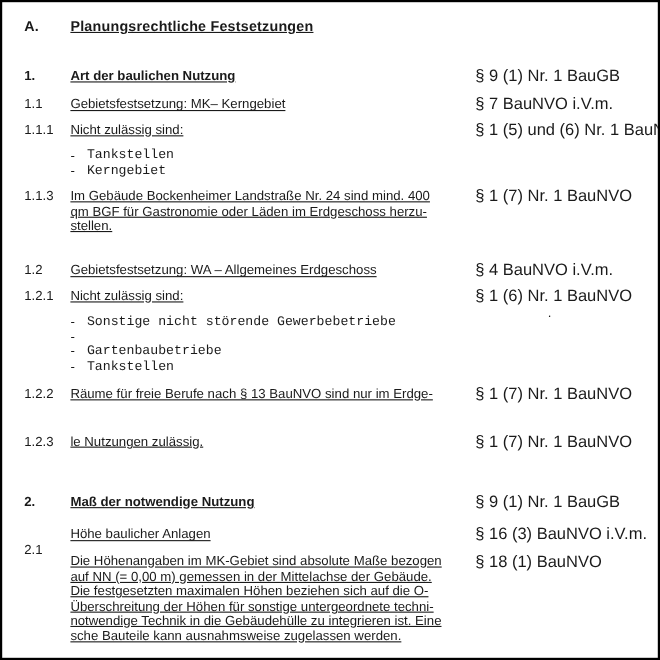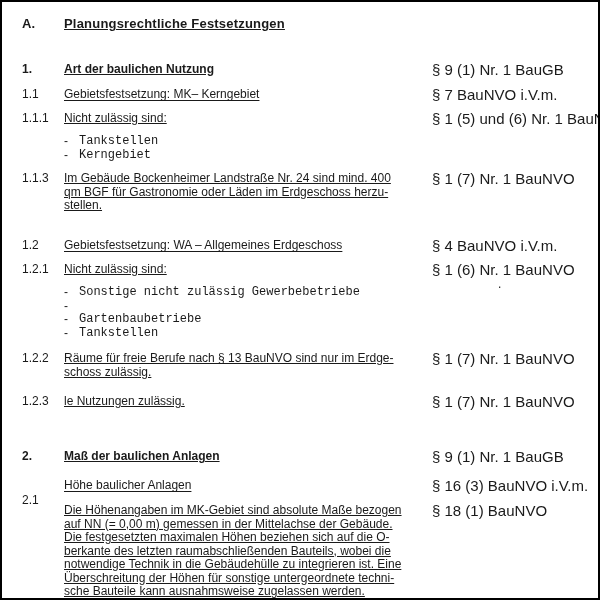--- a/index.html
+++ b/index.html
@@ -61,52 +61,50 @@
   <div class="t num" style="top:237px">1.2</div>
   <div class="t body u" style="top:237px">Gebietsfestsetzung: WA – Allgemeines Erdgeschoss</div>
   <div class="t ref" style="top:237px">§ 4 BauNVO i.V.m.</div>
 
   <div class="t num" style="top:261px">1.2.1</div>
   <div class="t body" style="top:261px">Nicht zulässig sind:</div>
   <div class="t ref" style="top:261px">§ 1 (6) Nr. 1 BauNVO</div>
   <div class="t stray" style="left:496px;top:276px">.</div>
 
   <div class="t dash" style="top:284px">-</div>
-  <div class="t li" style="top:284px">Sonstige nicht zulässig Gewerbebetriebe</div>
+  <div class="t li" style="top:284px">Sonstige nicht störende Gewerbebetriebe</div>
   <div class="t dash" style="top:298px">-</div>
   <div class="t dash" style="top:311px">-</div>
   <div class="t li" style="top:311px">Gartenbaubetriebe</div>
   <div class="t dash" style="top:325px">-</div>
   <div class="t li" style="top:325px">Tankstellen</div>
 
   <div class="t num" style="top:350px">1.2.2</div>
   <div class="t body block" style="top:350px">
     <div class="line">Räume für freie Berufe nach § 13 BauNVO sind nur im Erdge-</div>
-    <div class="line">schoss zulässig.</div>
   </div>
   <div class="t ref" style="top:350px">§ 1 (7) Nr. 1 BauNVO</div>
 
   <div class="t num" style="top:393px">1.2.3</div>
   <div class="t body block" style="top:393px">
     <div class="line">le Nutzungen zulässig.</div>
   </div>
   <div class="t ref" style="top:393px">§ 1 (7) Nr. 1 BauNVO</div>
 
   <div class="t num b" style="top:448px">2.</div>
-  <div class="t body b" style="top:448px">Maß der baulichen Anlagen</div>
+  <div class="t body b" style="top:448px">Maß der notwendige Nutzung</div>
   <div class="t ref" style="top:448px">§ 9 (1) Nr. 1 BauGB</div>
 
   <div class="t num" style="top:492px">2.1</div>
   <div class="t body u" style="top:477px">Höhe baulicher Anlagen</div>
   <div class="t ref" style="top:477px">§ 16 (3) BauNVO i.V.m.</div>
 
   <div class="t body block" style="top:502px">
     <div class="line">Die Höhenangaben im MK-Gebiet sind absolute Maße bezogen</div>
     <div class="line">auf NN (= 0,00 m) gemessen in der Mittelachse der Gebäude.</div>
     <div class="line">Die festgesetzten maximalen Höhen beziehen sich auf die O-</div>
-    <div class="line">berkante des letzten raumabschließenden Bauteils, wobei die</div>
+    <div class="line">Überschreitung der Höhen für sonstige untergeordnete techni-</div>
     <div class="line">notwendige Technik in die Gebäudehülle zu integrieren ist. Eine</div>
-    <div class="line">Überschreitung der Höhen für sonstige untergeordnete techni-</div>
     <div class="line">sche Bauteile kann ausnahmsweise zugelassen werden.</div>
   </div>
   <div class="t ref" style="top:502px">§ 18 (1) BauNVO</div>
 
 </div>
 
 </body></html>

